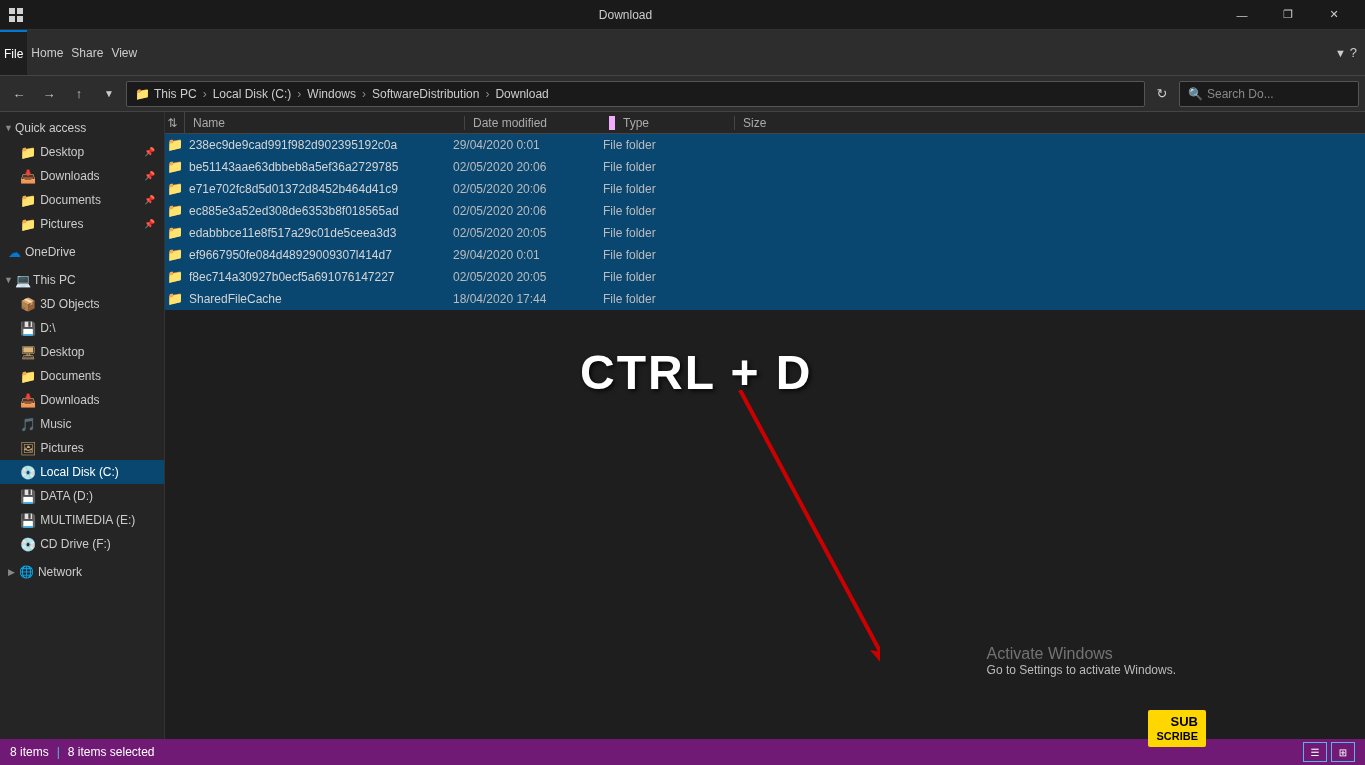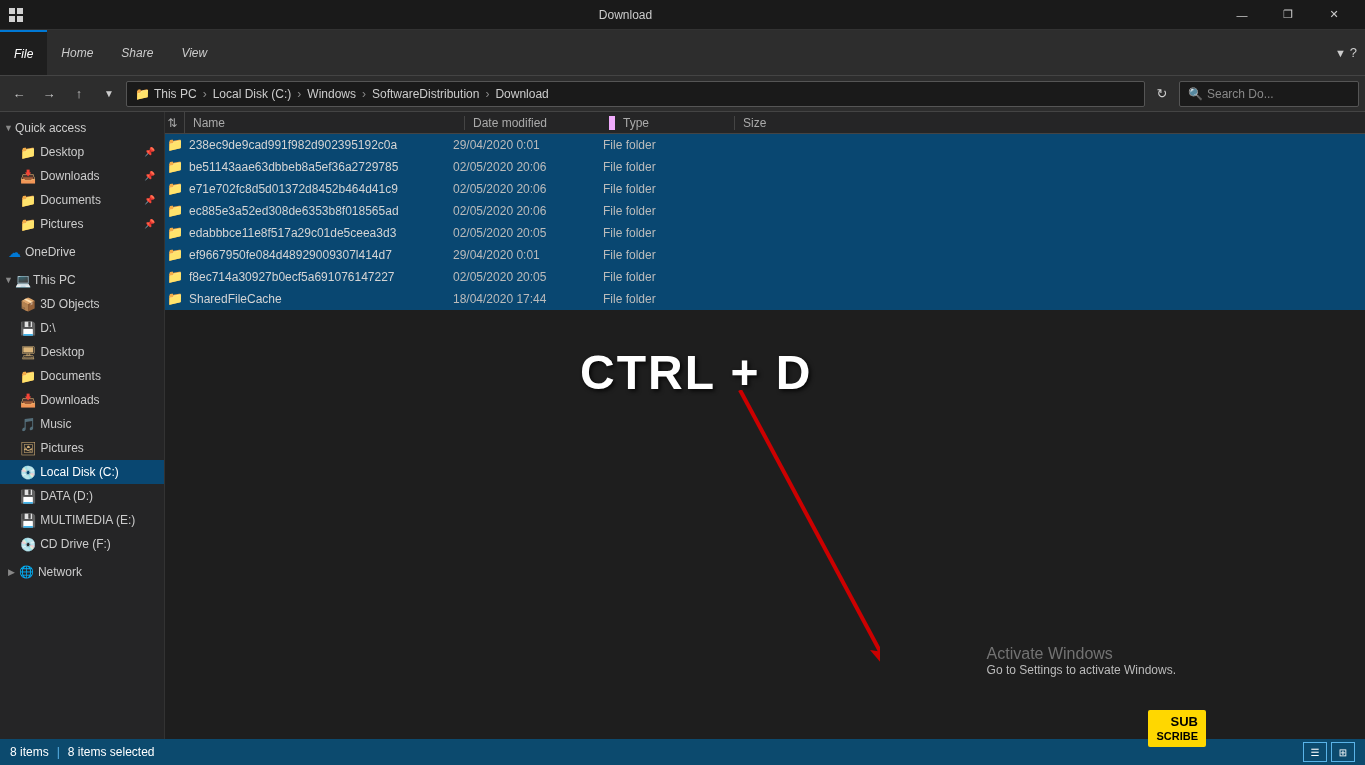--- a/index.html
+++ b/index.html
@@ -59,27 +59,26 @@
 
     
     .ribbon {
       height: 46px;
       background: #2d2d2d;
       display: flex;
       align-items: stretch;
       border-bottom: 1px solid #444;
     }
     .ribbon-tab {
-      padding: 0 14px;
-      display: flex;
-      align-items: center;
-      font-size: 12px;
-      cursor: pointer;
-      color: #ccc;
-      font-style: italic;
+      padding: 0 4px;
+      display: flex;
+      align-items: center;
+      font-size: 12px;
+      cursor: pointer;
+      color: #ccc;
     }
     .ribbon-tab.active {
       background: #1e1e1e;
       color: #fff;
       border-top: 2px solid #0078d4;
     }
 
     
     .address-bar {
       height: 36px;
@@ -285,21 +284,21 @@
       font-weight: bold;
       font-size: 14px;
       padding: 4px 8px;
       border-radius: 2px;
       text-align: right;
     }
 
     
     .status-bar {
       height: 26px;
-      background: #0c4a6e;
+      background: #701a75;
       display: flex;
       align-items: center;
       padding: 0 10px;
       font-size: 12px;
       color: #fff;
       gap: 8px;
       position: absolute;
       bottom: 0;
       left: 0;
       right: 0;

